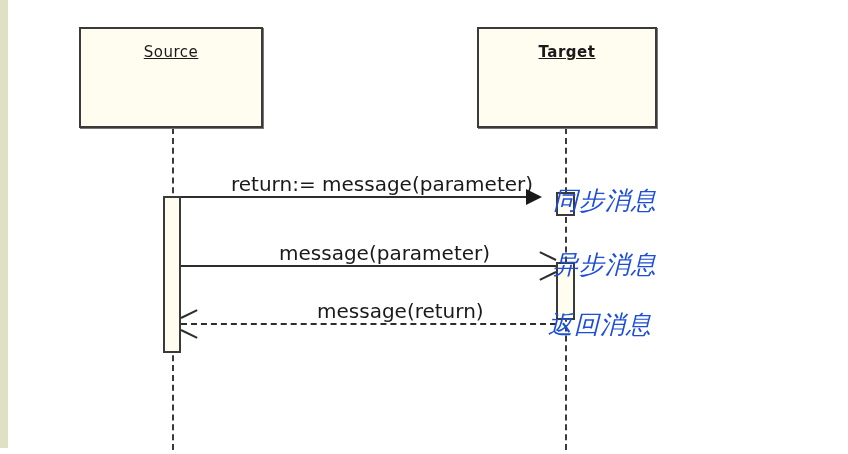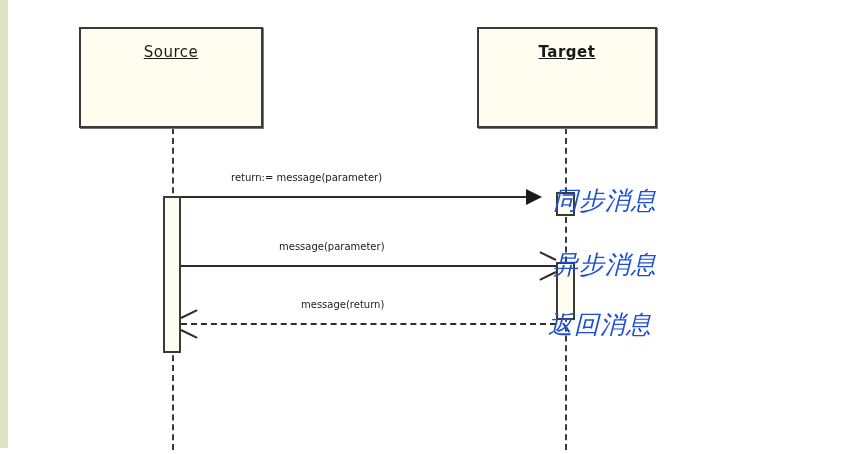--- a/index.html
+++ b/index.html
@@ -63,21 +63,21 @@
     position: absolute;
     height: 0;
     border-top: 2px solid #2d2d2d;
   }
   .msg-line.dashed {
     border-top: 2px dashed #2d2d2d;
   }
   .msg-label {
     position: absolute;
     font-family: "DejaVu Sans", sans-serif;
-    font-size: 10px;
+    font-size: 20px;
     color: #1a1a1a;
     white-space: nowrap;
   }
   
   .arrow-solid {
     position: absolute;
     width: 0;
     height: 0;
     border-top: 8px solid transparent;
     border-bottom: 8px solid transparent;
@@ -170,21 +170,21 @@
   <div class="activation" style="left:556px; top:262px; width:19px; height:58px;"></div>
 
   <div class="msg-label" style="left:231px; top:172px;">return:= message(parameter)</div>
   <div class="msg-line" style="left:181px; top:196px; width:345px;"></div>
   <div class="arrow-solid" style="left:526px; top:189px;"></div>
 
   <div class="msg-label" style="left:279px; top:241px;text-align:right;">message(parameter)</div>
   <div class="msg-line" style="left:181px; top:265px; width:375px;"></div>
   <div class="arrow-open-right" style="left:538px; top:257px;"></div>
 
-  <div class="msg-label" style="left:301px; top:299px;">message(return)</div>
+  <div class="msg-label" style="left:317px; top:299px;">message(return)</div>
   <div class="msg-line dashed" style="left:181px; top:323px; width:375px;"></div>
   <div class="arrow-open-left" style="left:181px; top:315px;"></div>
 
   <div class="annotation" style="left:553px; top:184px;">同步消息</div>
 
   <div class="annotation" style="left:553px; top:248px;">异步消息</div>
 
   <div class="annotation" style="left:548px; top:308px;">返回消息</div>
 
 </div>

